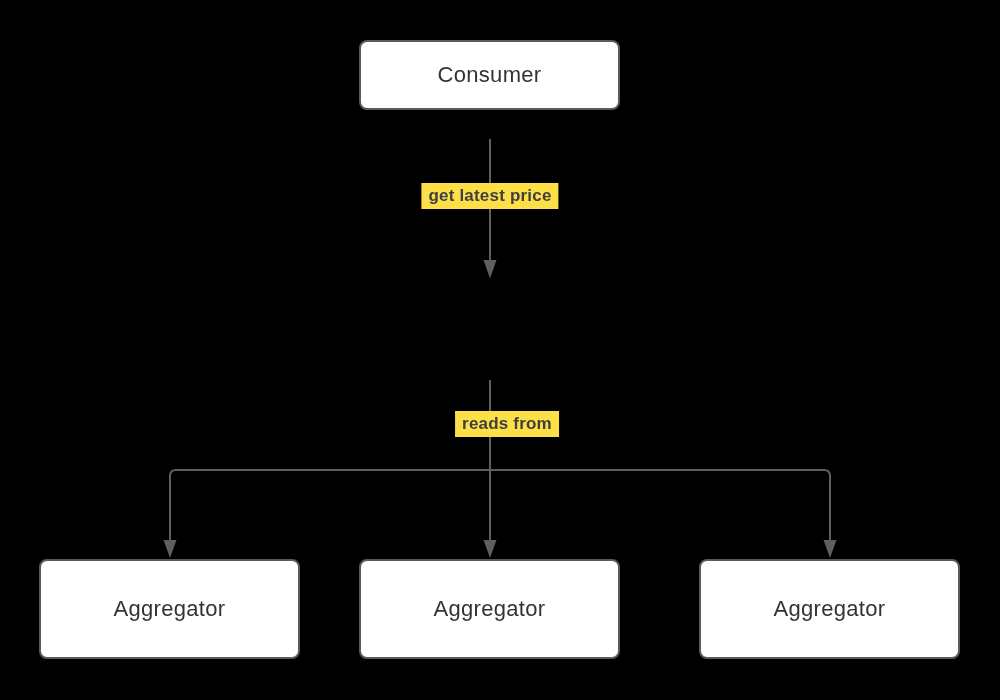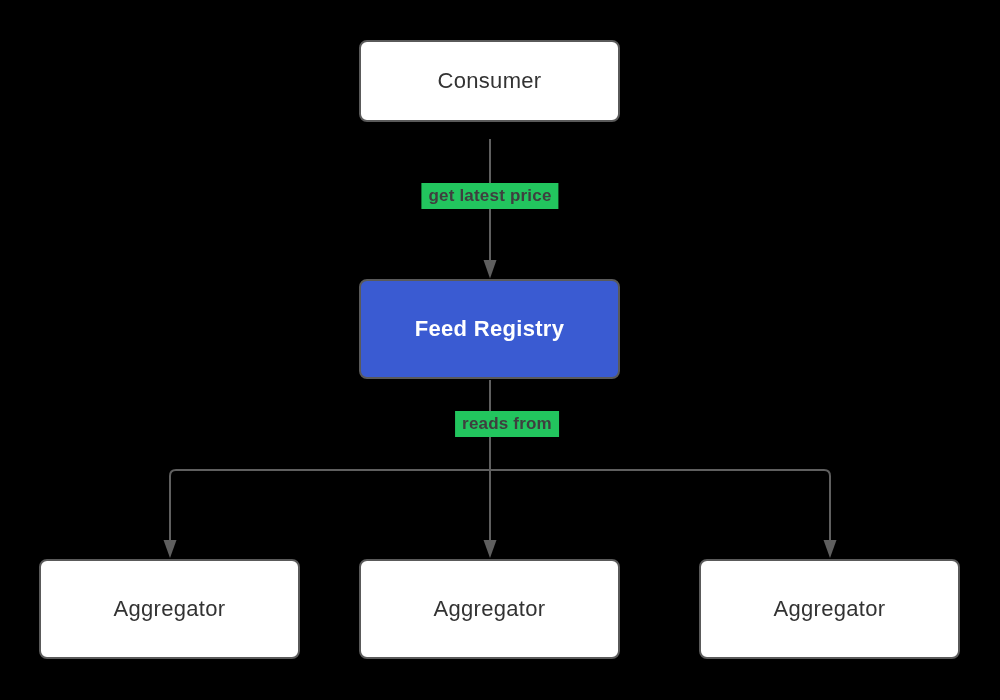--- a/index.html
+++ b/index.html
@@ -19,41 +19,41 @@
   }
   #edge-layer {
     position: absolute;
     left: 0; top: 0;
     width: 1000px;
     height: 700px;
   }
   .node {
     position: absolute;
     width: 261px;
-    height: 82px;
+    height: 70px;
     background: #ffffff;
     border: 2.5px solid #5a5a5a;
     border-radius: 8px;
     box-sizing: border-box;
     display: flex;
     align-items: center;
     justify-content: center;
     color: #333333;
     font-size: 22px;
     letter-spacing: 0.3px;
   }
   .node.highlight {
     background: #3a5bd2;
     color: #ffffff;
     font-weight: bold;
   }
   .edge-label {
     position: absolute;
     transform: translate(-50%, -50%);
-    background: #22c55e;
+    background: #fde047;
     color: #3f3f3f;
     font-size: 17px;
     font-weight: bold;
     padding: 3px 7px;
     white-space: nowrap;
     letter-spacing: 0.2px;
   }
   .edge-path {
     stroke: #5f5f5f;
     stroke-width: 2;
@@ -81,23 +81,20 @@
     <polygon class="arrow-head" points="163.5,540 176.5,540 170,558"></polygon>
 
     <path class="edge-path" d="M 490 470 L 824 470 Q 830 470 830 476 L 830 541"></path>
     <polygon class="arrow-head" points="823.5,540 836.5,540 830,558"></polygon>
   </svg>
 
   <div class="node" style="left:359px; top:40px;">
     <span>Consumer</span>
   </div>
 
-  <div class="node highlight" style="left:359px; top:279px; height:100px;">
-    <span>Feed Registry</span>
-  </div>
 
   <div class="node" style="left:39px; top:559px; height:100px;">
     <span>Aggregator</span>
   </div>
 
   <div class="node" style="left:359px; top:559px; height:100px;">
     <span>Aggregator</span>
   </div>
 
   <div class="node" style="left:699px; top:559px; height:100px;">

